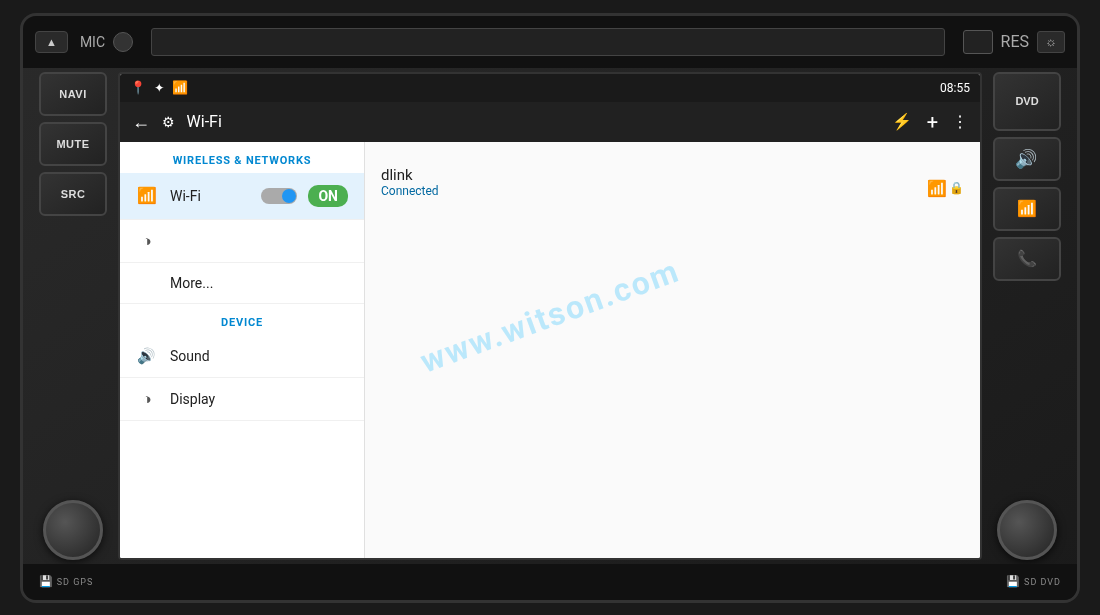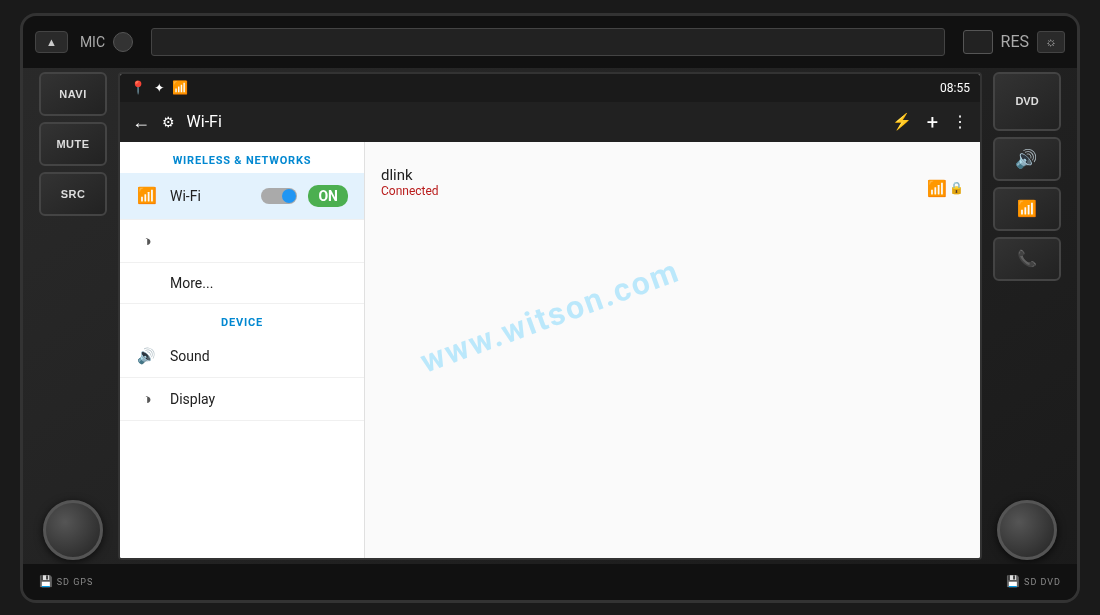--- a/index.html
+++ b/index.html
@@ -271,21 +271,21 @@
     }
 
     .network-name {
       font-size: 15px;
       color: #212121;
       font-weight: 400;
     }
 
     .network-status {
       font-size: 12px;
-      color: #b91c1c;
+      color: #0369a1;
     }
 
     .right-panel {
       width: 80px;
       display: flex;
       flex-direction: column;
       gap: 6px;
       align-items: center;
     }
 

